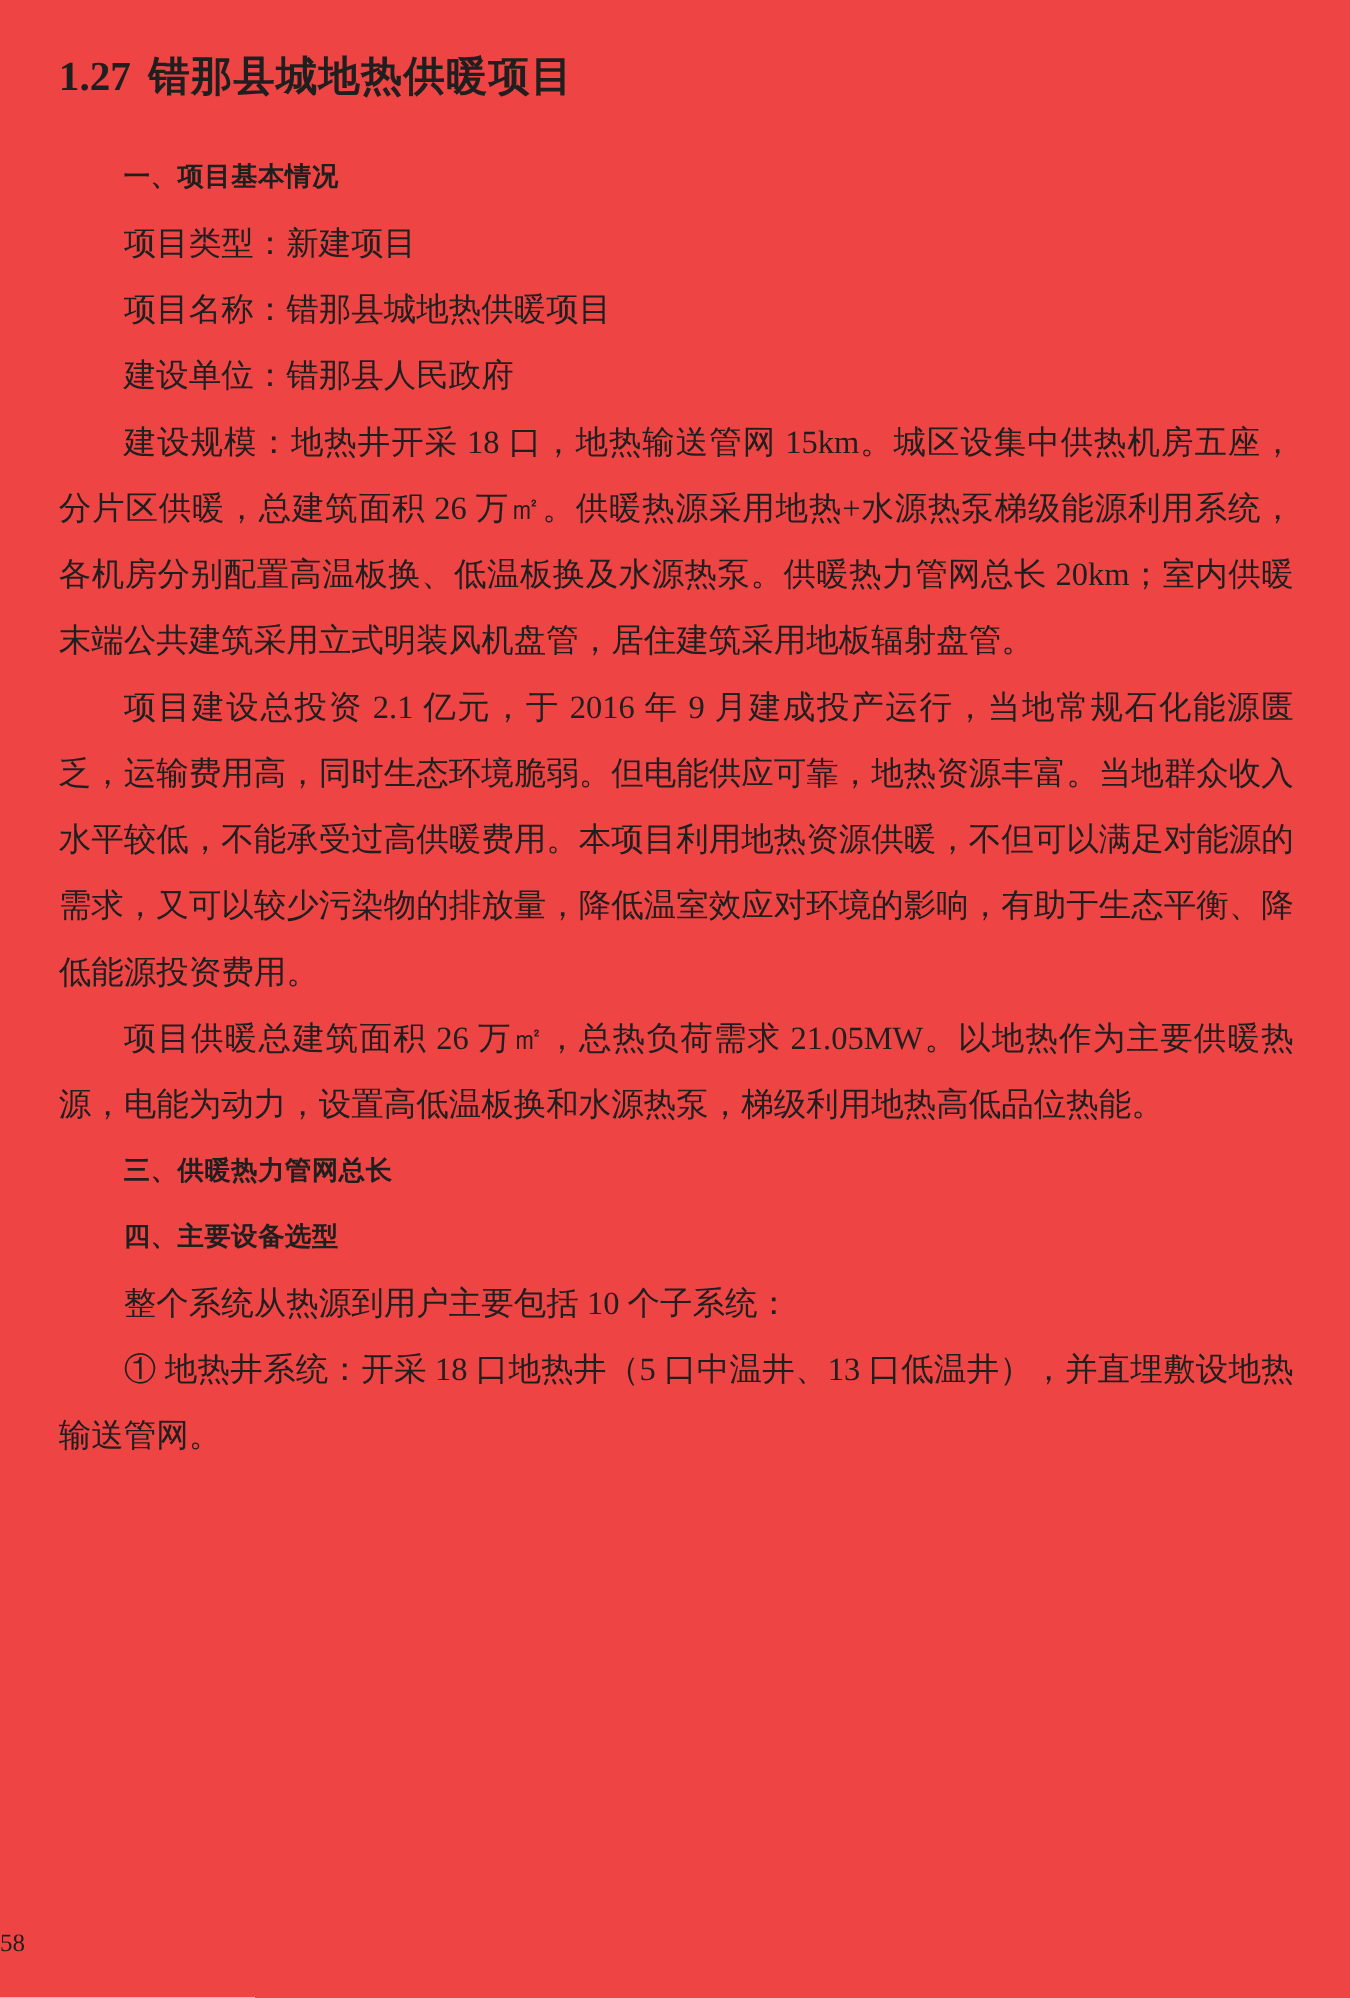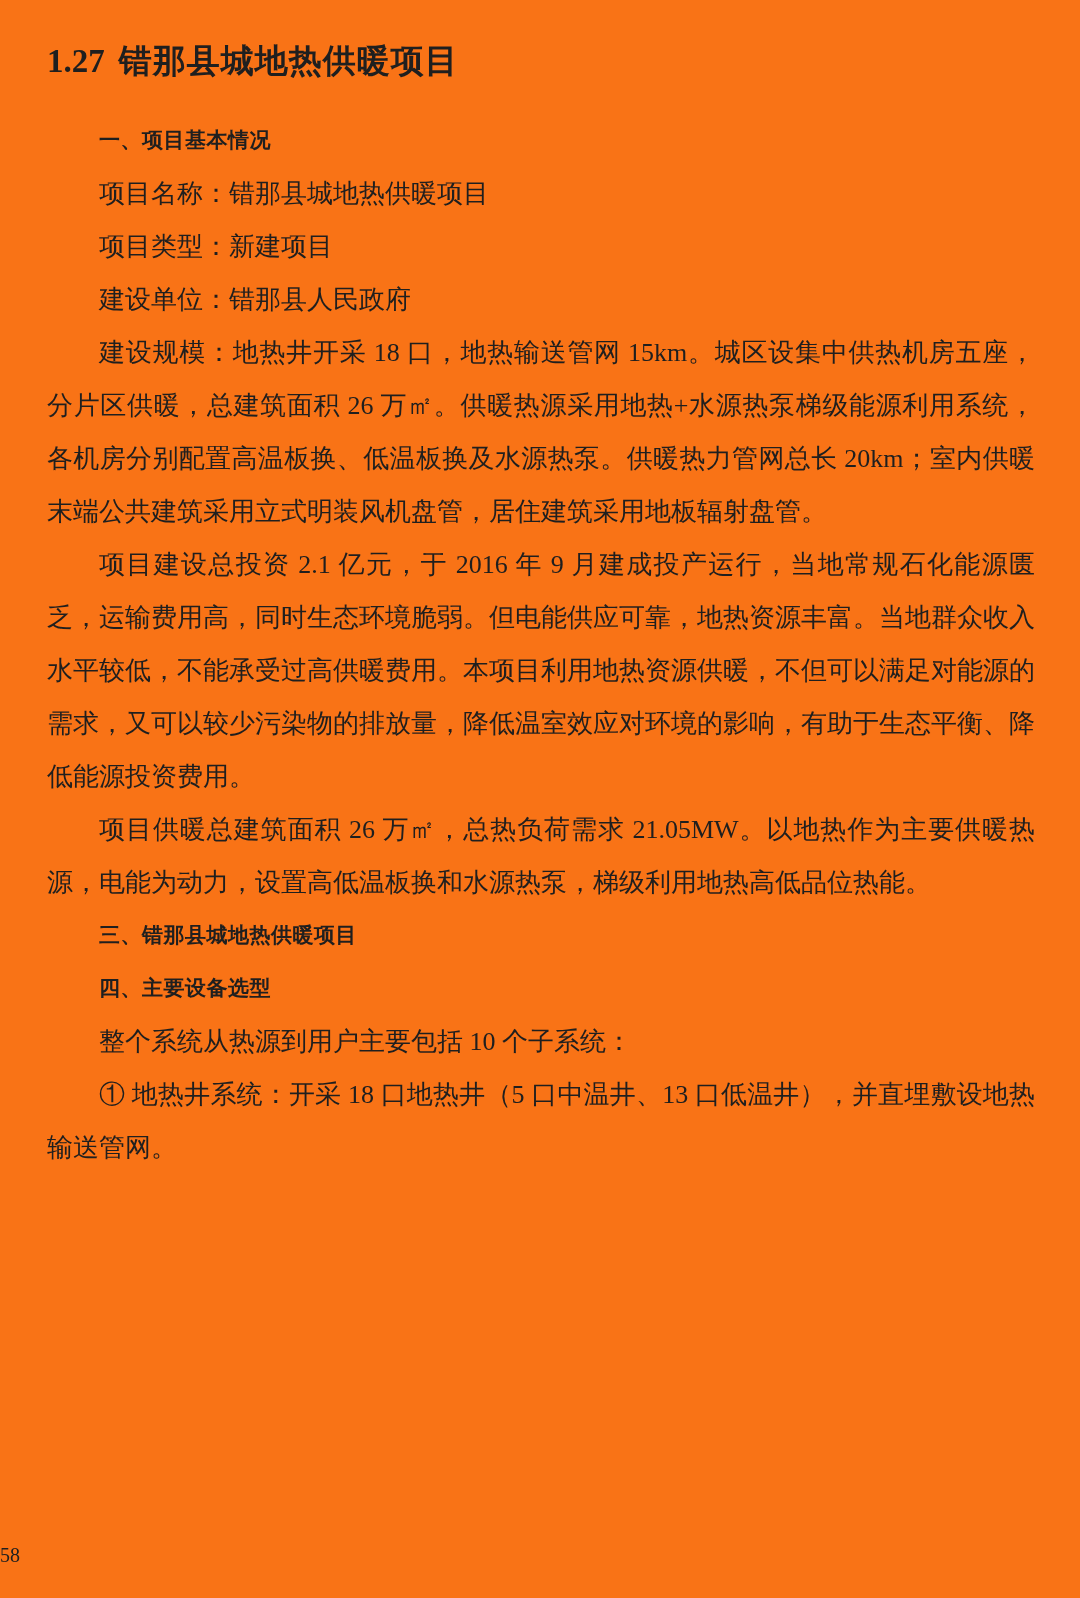--- a/index.html
+++ b/index.html
@@ -5,21 +5,21 @@
   html, body {
     margin: 0;
     padding: 0;
     background: #ffffff;
   }
   .page {
     position: relative;
     width: 1080px;
     height: 1598px;
     margin: 0 auto;
-    background: #f97316;
+    background: #ef4444;
     color: #1f1f1f;
     box-sizing: border-box;
     padding: 33px 45px 0 47px;
     font-family: "Liberation Serif", "DejaVu Serif", serif;
     overflow: hidden;
   }
   .doc-title {
     margin: 0 0 25px 0;
     font-size: 33px;
     font-weight: 700;
@@ -65,29 +65,29 @@
 </head>
 <body>
 
 <div class="page">
 
   <h1 class="doc-title">
     <span class="title-number">1.27</span><span class="title-text">错那县城地热供暖项目</span>
   </h1>
 
   <h2 class="section-heading">一、项目基本情况</h2>
+  <p class="para">项目类型：新建项目</p>
   <p class="para">项目名称：错那县城地热供暖项目</p>
-  <p class="para">项目类型：新建项目</p>
   <p class="para">建设单位：错那县人民政府</p>
   <p class="para">建设规模：地热井开采 18 口，地热输送管网 15km。城区设集中供热机房五座，分片区供暖，总建筑面积 26 万㎡。供暖热源采用地热+水源热泵梯级能源利用系统，各机房分别配置高温板换、低温板换及水源热泵。供暖热力管网总长 20km；室内供暖末端公共建筑采用立式明装风机盘管，居住建筑采用地板辐射盘管。</p>
   <p class="para">项目建设总投资 2.1 亿元，于 2016 年 9 月建成投产运行，当地常规石化能源匮乏，运输费用高，同时生态环境脆弱。但电能供应可靠，地热资源丰富。当地群众收入水平较低，不能承受过高供暖费用。本项目利用地热资源供暖，不但可以满足对能源的需求，又可以较少污染物的排放量，降低温室效应对环境的影响，有助于生态平衡、降低能源投资费用。</p>
 
   <p class="para">项目供暖总建筑面积 26 万㎡，总热负荷需求 21.05MW。以地热作为主要供暖热源，电能为动力，设置高低温板换和水源热泵，梯级利用地热高低品位热能。</p>
 
-  <h2 class="section-heading">三、错那县城地热供暖项目</h2>
+  <h2 class="section-heading">三、供暖热力管网总长</h2>
 
   <h2 class="section-heading">四、主要设备选型</h2>
   <p class="para">整个系统从热源到用户主要包括 10 个子系统：</p>
   <p class="para">① 地热井系统：开采 18 口地热井（5 口中温井、13 口低温井），并直埋敷设地热输送管网。</p>
 
   <div class="page-footer">58</div>
 
 </div>
 
 </body></html>

